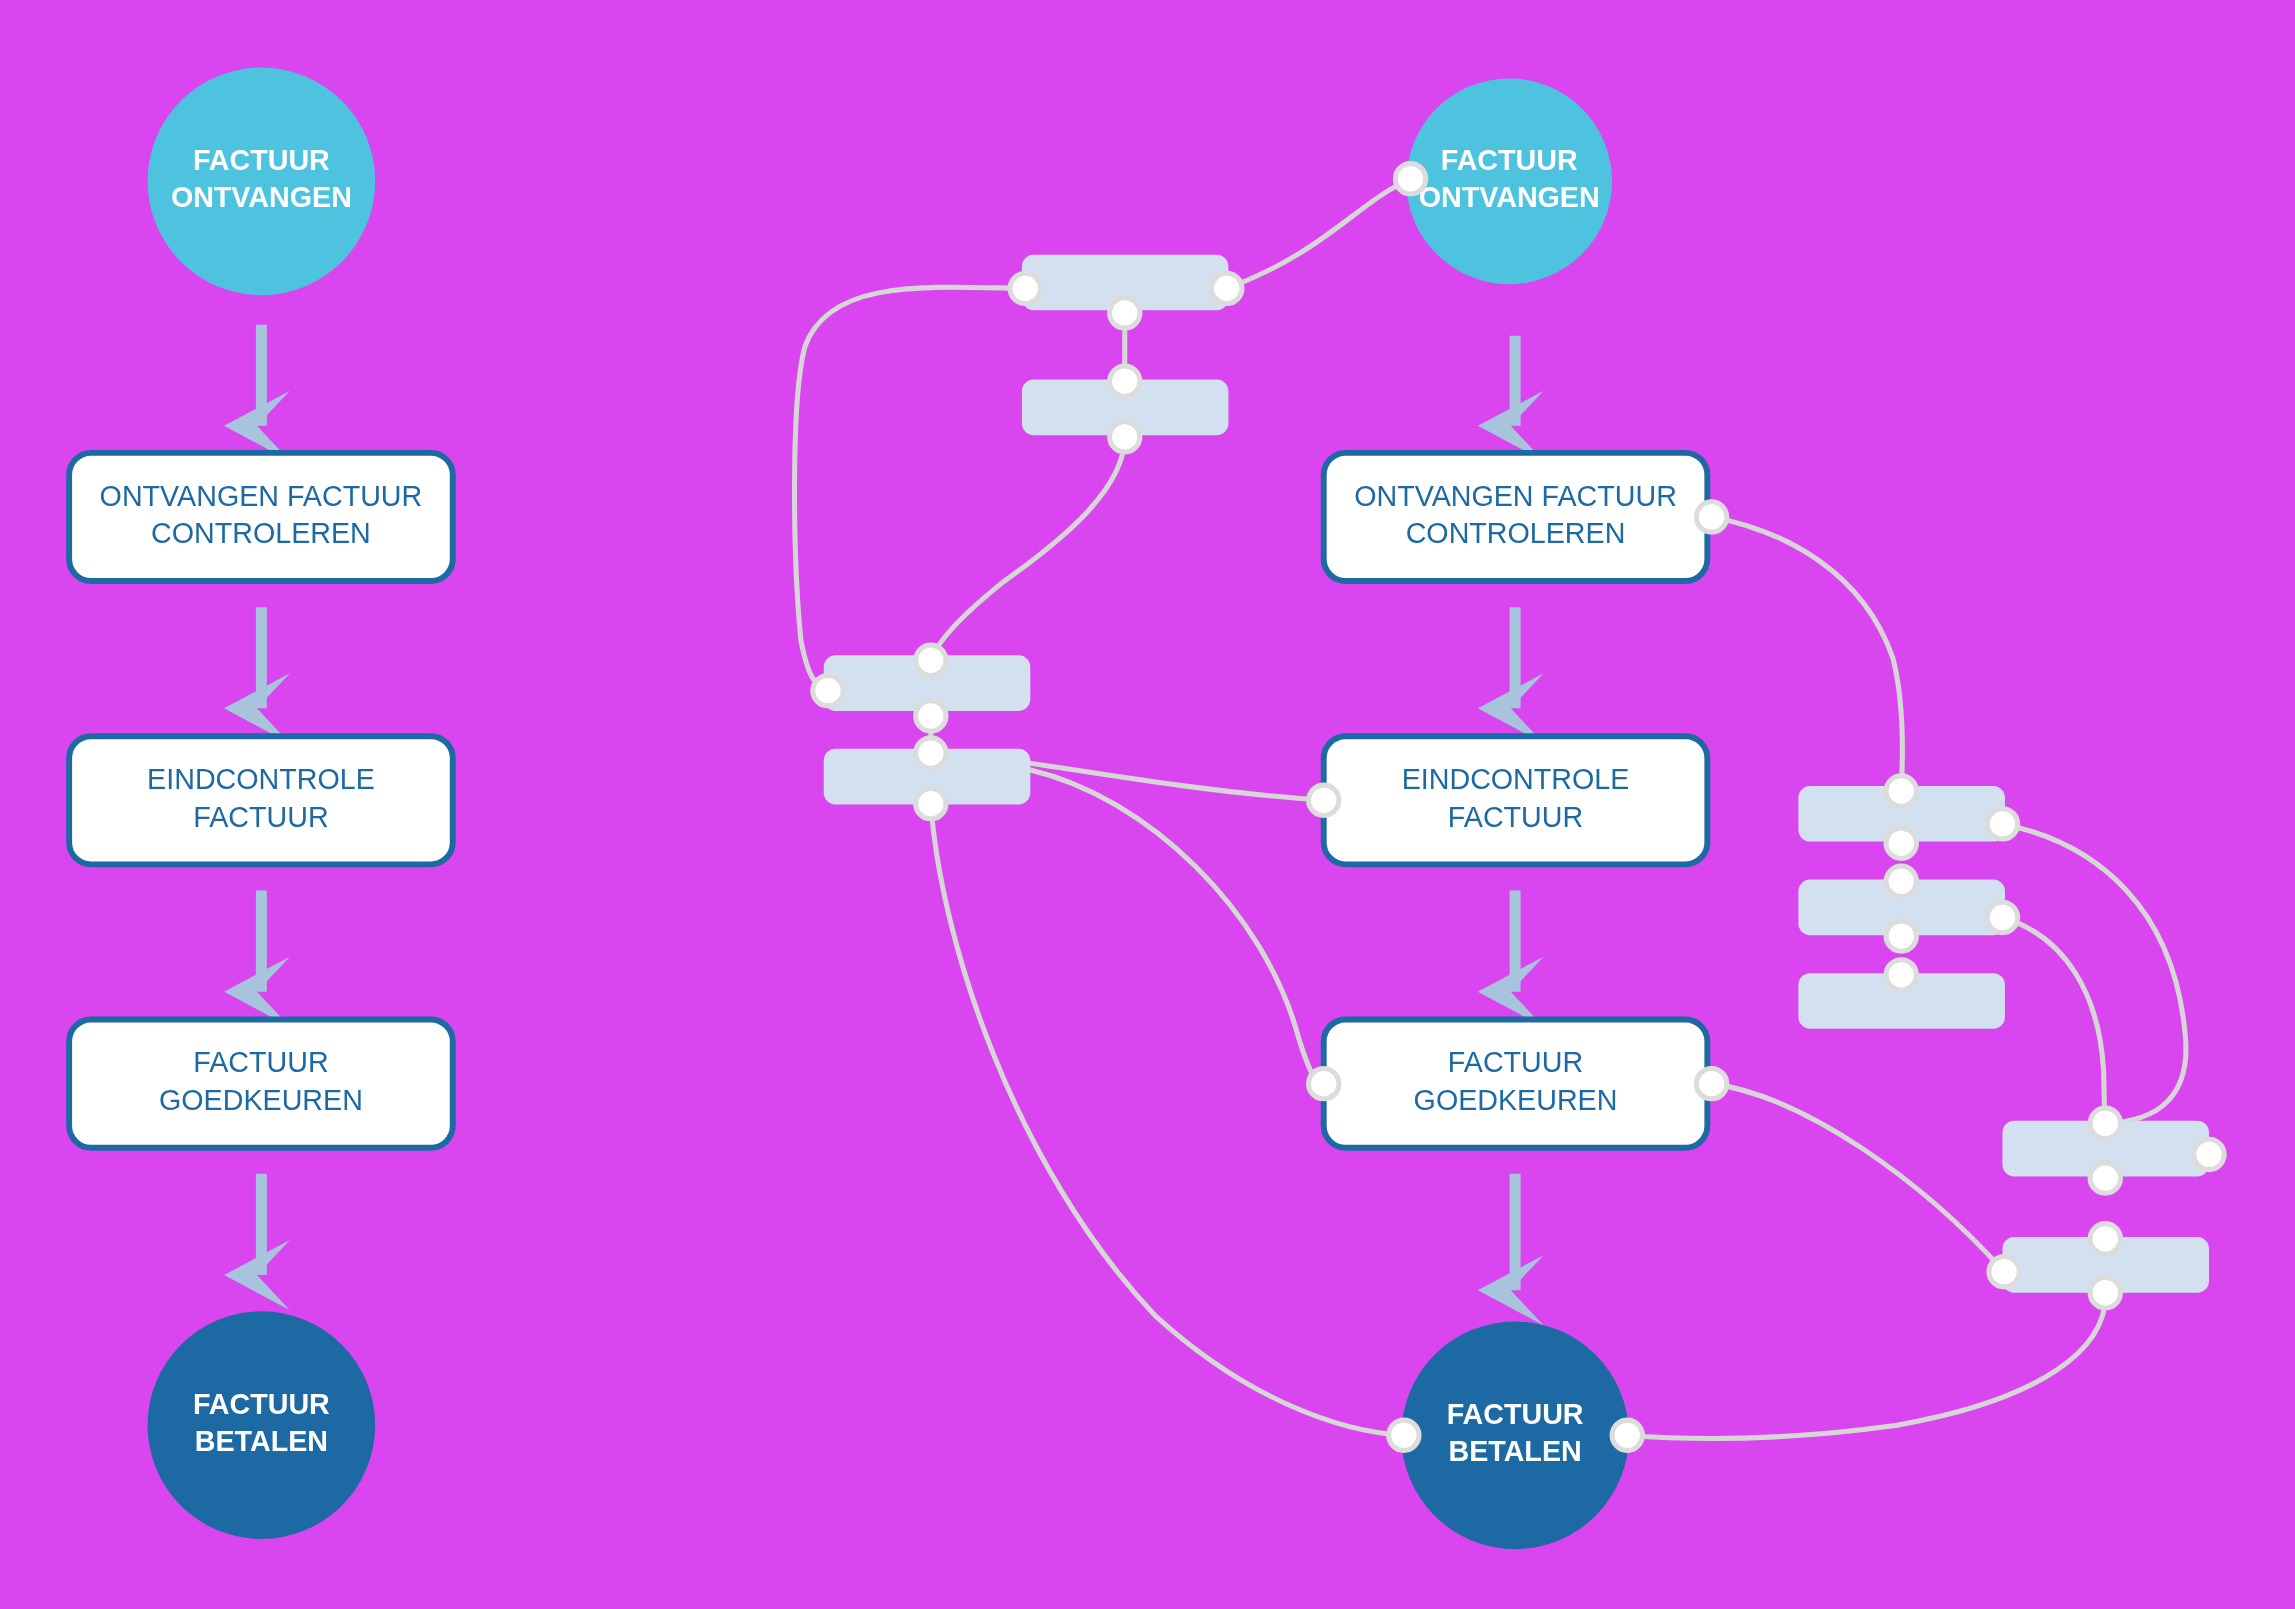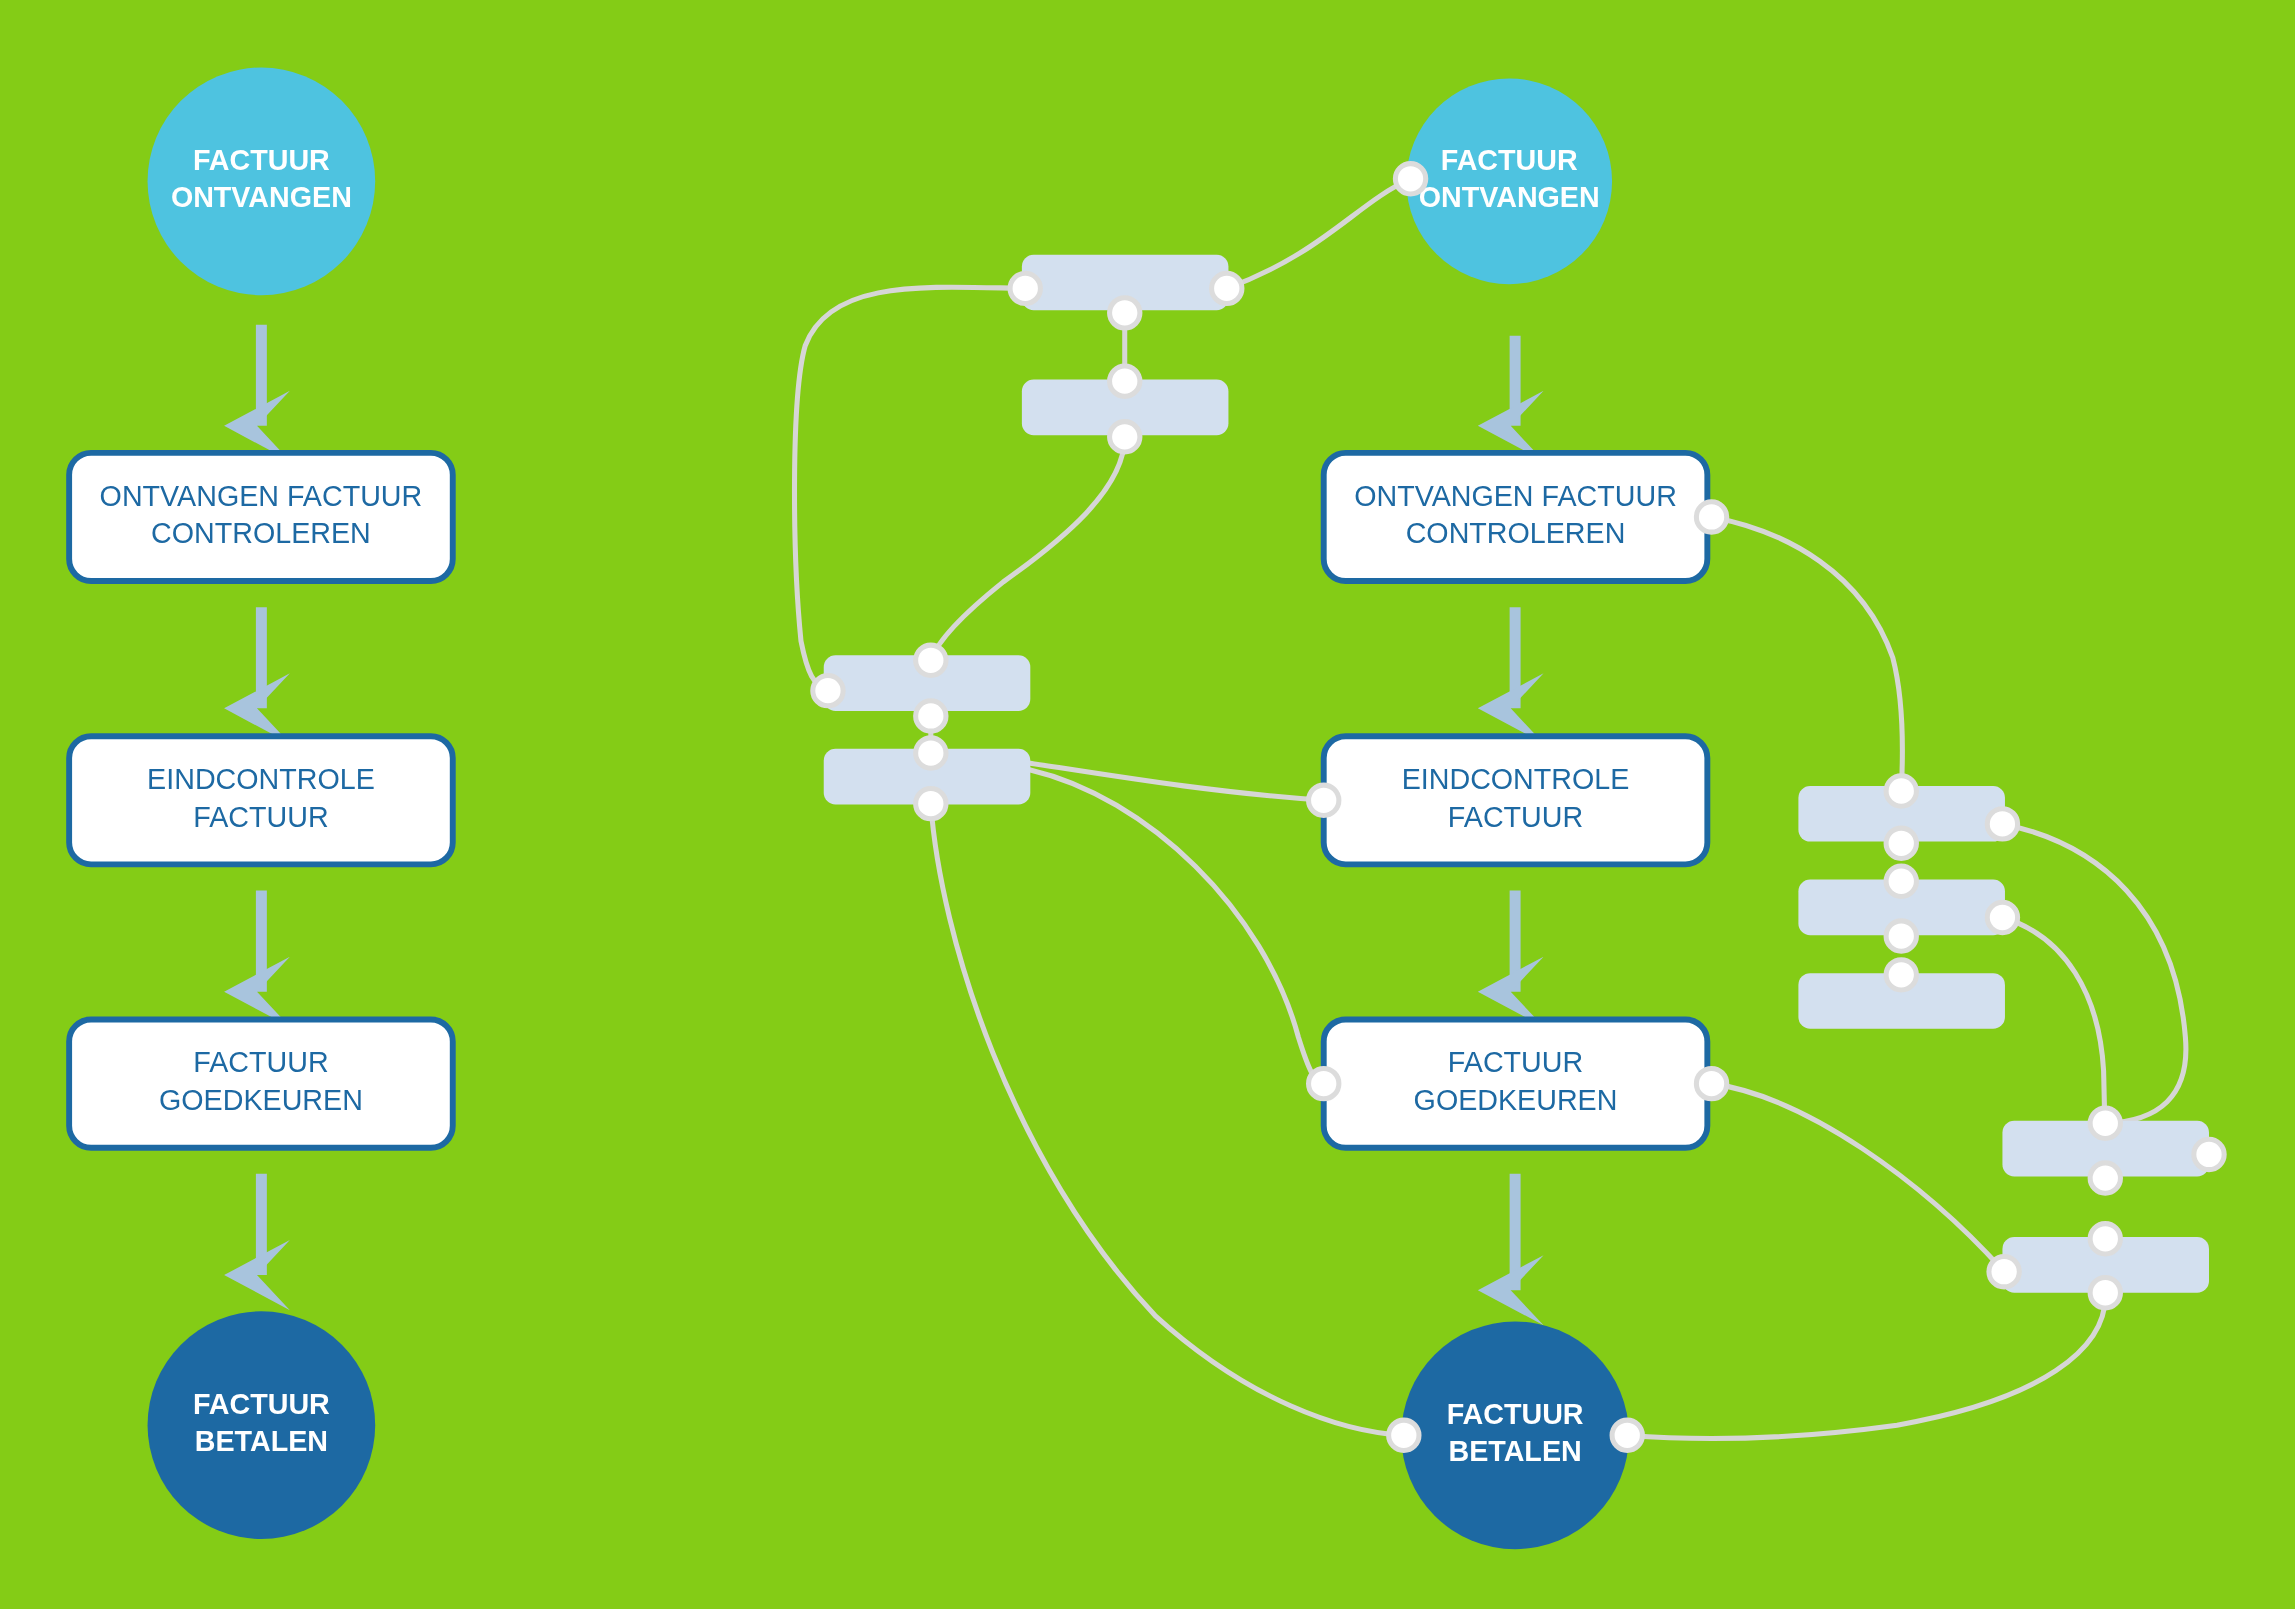--- a/index.html
+++ b/index.html
@@ -11,21 +11,21 @@
   body {
     width: 2295px;
     height: 1609px;
     font-family: "Liberation Sans", sans-serif;
     overflow: hidden;
   }
   #canvas {
     position: relative;
     width: 2295px;
     height: 1609px;
-    background: #84cc16;
+    background: #d946ef;
   }
   svg.layer {
     position: absolute;
     left: 0;
     top: 0;
     width: 2295px;
     height: 1609px;
   }
   svg.layer.edges { z-index: 1; }
   svg.layer.nodes { z-index: 2; }

